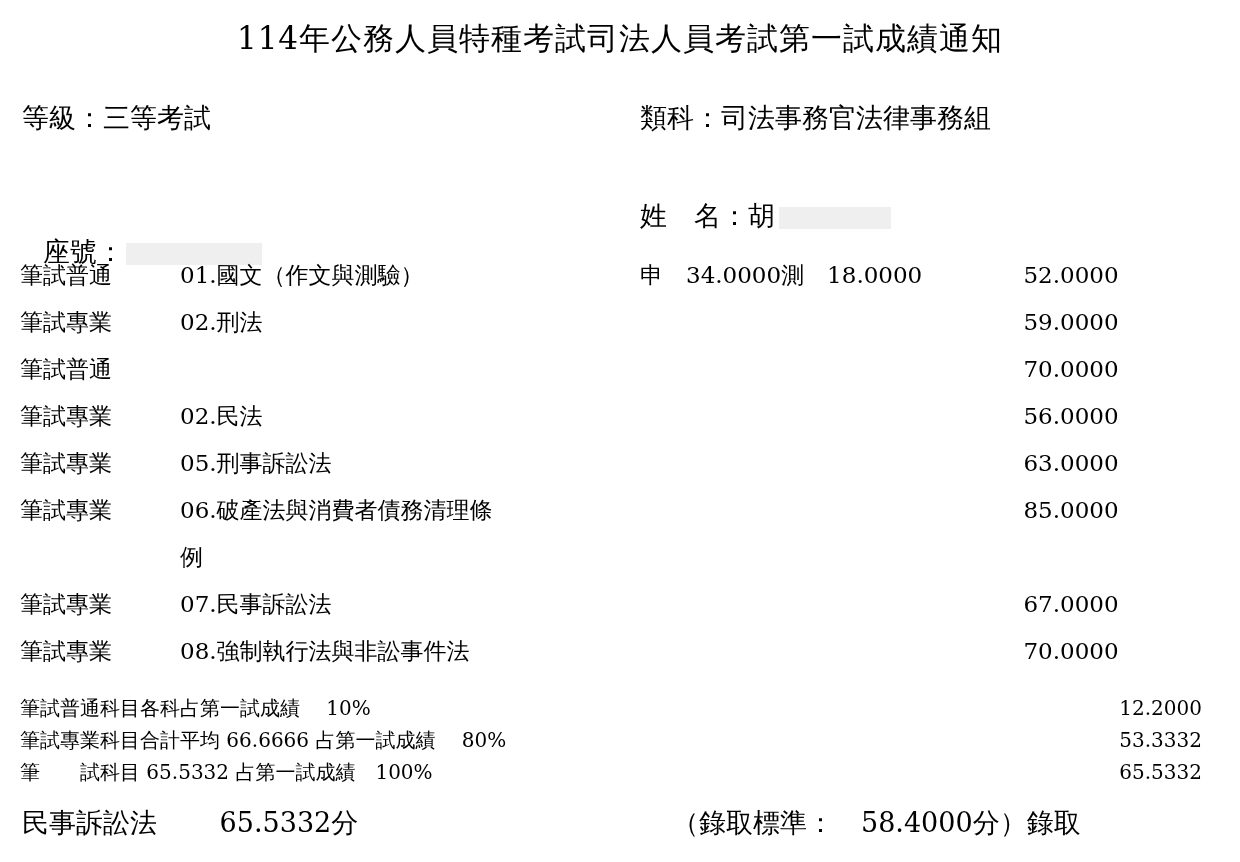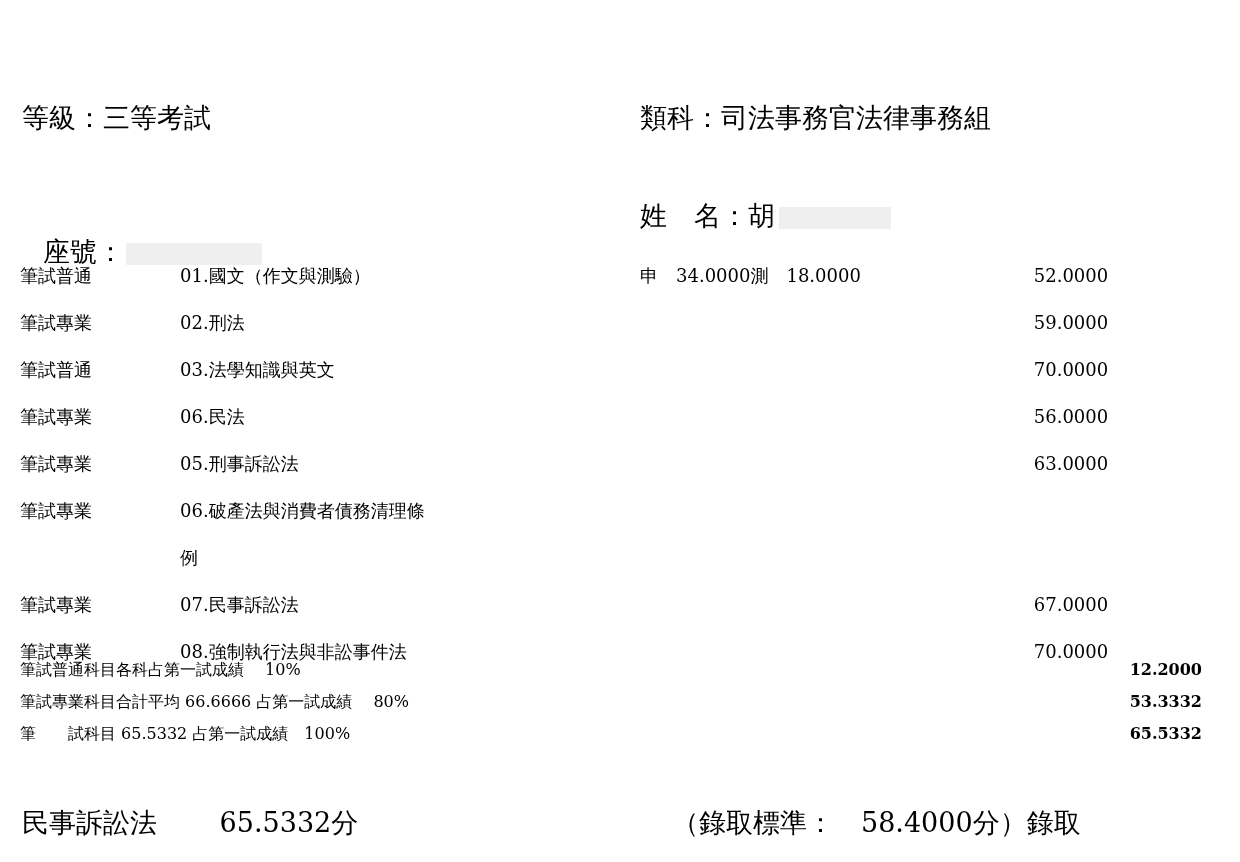--- a/index.html
+++ b/index.html
@@ -78,21 +78,21 @@
     height: 22px;
     background: #efefef;
     vertical-align: middle;
     margin-left: 4px;
   }
   .subjects {
     position: absolute;
     top: 252px;
     left: 0;
     width: 1167px;
-    font-size: 18px;
+    font-size: 23px;
   }
   .subject-row {
     position: relative;
     height: 47px;
     line-height: 47px;
   }
   .col-type {
     position: absolute;
     left: 20px;
     width: 150px;
@@ -120,41 +120,40 @@
     position: relative;
     height: 47px;
     line-height: 47px;
   }
   .cont-text {
     position: absolute;
     left: 180px;
   }
   .summary {
     position: absolute;
-    top: 654px;
+    top: 692px;
     left: 0;
     width: 1112px;
-    font-size: 16px;
+    font-size: 20px;
   }
   .summary-row {
     position: relative;
     height: 32px;
     line-height: 32px;
   }
   .summary-text {
     position: absolute;
     left: 20px;
     white-space: pre;
   }
   .summary-score {
     position: absolute;
     left: 940px;
     width: 262px;
     text-align: right;
-    font-weight: bold;
   }
   .final {
     position: absolute;
     top: 805px;
     left: 0;
     width: 1240px;
     font-size: 27px;
   }
   .final-left {
     position: absolute;
@@ -165,20 +164,21 @@
     position: absolute;
     left: 672px;
     white-space: pre;
   }
 </style>
 </head>
 <body>
 
 <div class="page">
 
+  <div class="title">114年公務人員特種考試司法人員考試第一試成績通知</div>
 
   <div class="row-grade">
     <span class="grade-label">等級：三等考試</span>
     <span class="category-label">類科：司法事務官法律事務組</span>
   </div>
 
   <div class="row-seat">
     <span class="seat-label"><span>座號：</span><span class="seat-redacted"></span></span>
     <span class="name-label"><span>姓　名：胡</span><span class="name-redacted"></span></span>
   </div>
@@ -194,43 +194,43 @@
 
     <div class="subject-row">
       <span class="col-type">筆試專業</span>
       <span class="col-name">02.刑法</span>
       <span class="col-detail"></span>
       <span class="col-score">59.0000</span>
     </div>
 
     <div class="subject-row">
       <span class="col-type">筆試普通</span>
-      <span class="col-name">03.法學知識與英文</span>
       <span class="col-detail"></span>
       <span class="col-score">70.0000</span>
     </div>
 
     <div class="subject-row">
       <span class="col-type">筆試專業</span>
-      <span class="col-name">06.民法</span>
+      <span class="col-name">02.民法</span>
       <span class="col-detail"></span>
       <span class="col-score">56.0000</span>
     </div>
 
     <div class="subject-row">
       <span class="col-type">筆試專業</span>
       <span class="col-name">05.刑事訴訟法</span>
       <span class="col-detail"></span>
       <span class="col-score">63.0000</span>
     </div>
 
     <div class="subject-row">
       <span class="col-type">筆試專業</span>
       <span class="col-name">06.破產法與消費者債務清理條</span>
       <span class="col-detail"></span>
+      <span class="col-score">85.0000</span>
     </div>
 
     <div class="cont-line">
       <span class="cont-text">例</span>
     </div>
 
     <div class="subject-row">
       <span class="col-type">筆試專業</span>
       <span class="col-name">07.民事訴訟法</span>
       <span class="col-detail"></span>

